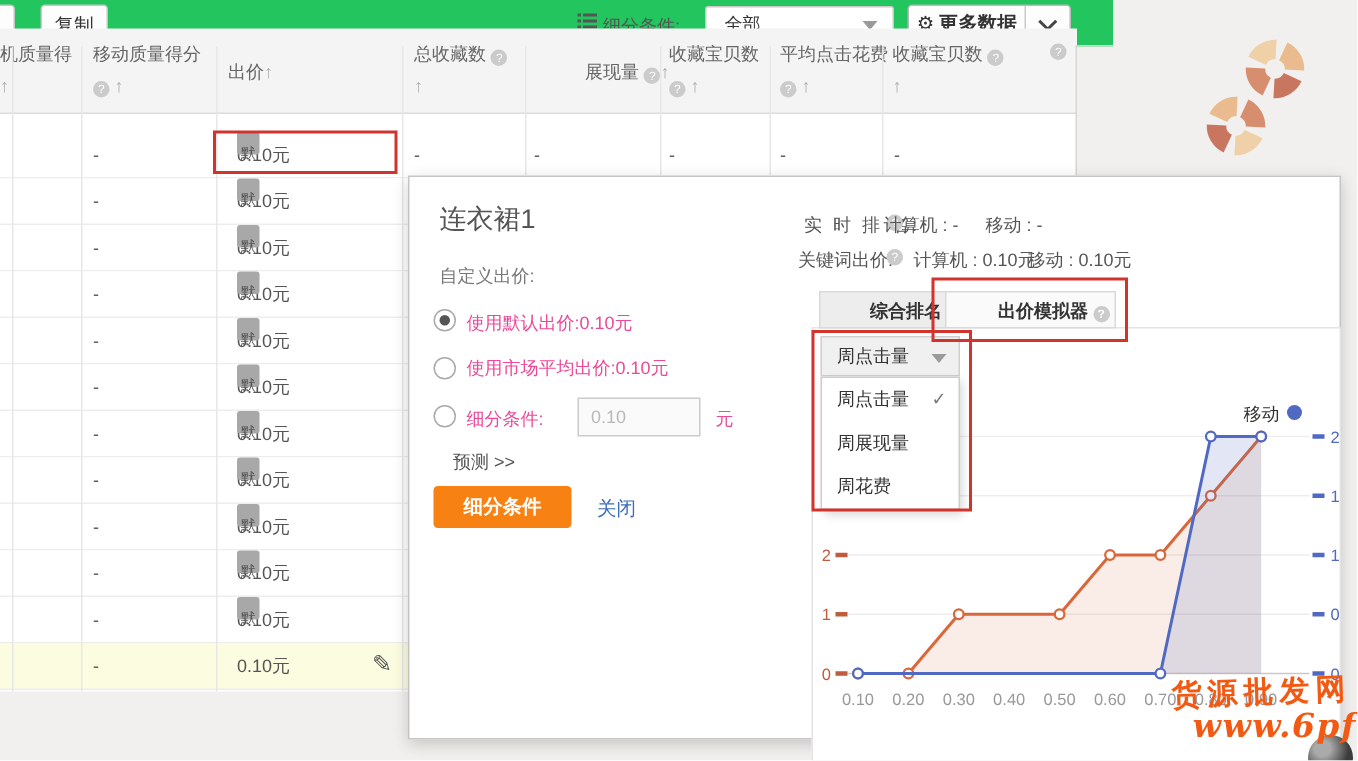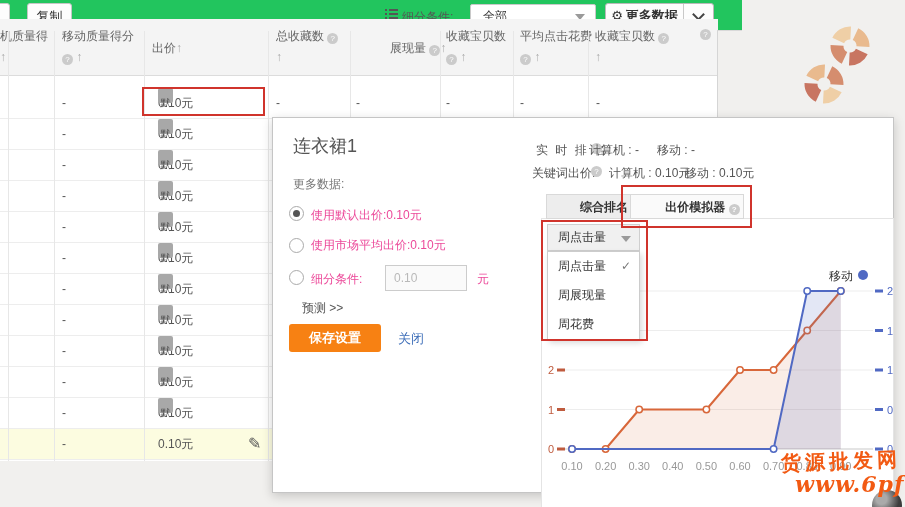--- a/index.html
+++ b/index.html
@@ -201,33 +201,33 @@
         <path d="M2.26,-12.8 A13,13 0 0 1 12.72,-2.7" stroke="#d2805d"></path>
         <path d="M12.8,2.26 A13,13 0 0 1 2.7,12.72" stroke="#efcb9d"></path>
         <path d="M-2.26,12.8 A13,13 0 0 1 -12.72,2.7" stroke="#c3654e"></path>
         <path d="M-12.8,-2.26 A13,13 0 0 1 -2.7,-12.72" stroke="#e8b381"></path>
       </g>
     </g>
   </svg>
 
   <div class="abs popup">
     <div class="pp-title">连衣裙1</div>
-    <div class="pp-sec">更多数据:</div>
+    <div class="pp-sec">自定义出价:</div>
     <div id="radios-mount">
         <span class="radio sel" style="left: 16px; top: 88px;"></span>
         <span class="rlabel" style="left: 38px; top: 89px;">使用默认出价:0.10元</span>
         <span class="radio" style="left: 16px; top: 120px;"></span>
         <span class="rlabel" style="left: 38px; top: 119px;">使用市场平均出价:0.10元</span>
         <span class="radio" style="left: 16px; top: 152px;"></span>
         <span class="rlabel" style="left: 38px; top: 153px;">细分条件:</span>
         <input class="pp-input" placeholder="0.10" style="left: 112px; top: 147px;">
         <span class="rlabel" style="left: 204px; top: 153px;">元</span>
       </div>
     <span class="pline link" style="left:29px;top:182px">预测 &gt;&gt;</span>
-    <button class="save-btn">保存设置</button>
+    <button class="save-btn">细分条件</button>
     <span class="close-lnk link">关闭</span>
 
     <span class="pline" style="left:263px;top:24px;letter-spacing:2px">实 时 排 名:</span>
     <span class="info-ic" style="position:absolute;left:318px;top:25px">?</span>
     <span class="pline" style="left:316px;top:24px">计算机 : -</span>
     <span class="pline" style="left:384px;top:24px">移动 : -</span>
     <span class="pline" style="left:259px;top:47px">关键词出价:</span>
     <span class="info-ic" style="position:absolute;left:318px;top:48px">?</span>
     <span class="pline" style="left:336px;top:47px">计算机 : 0.10元</span>
     <span class="pline" style="left:412px;top:47px">移动 : 0.10元</span>

